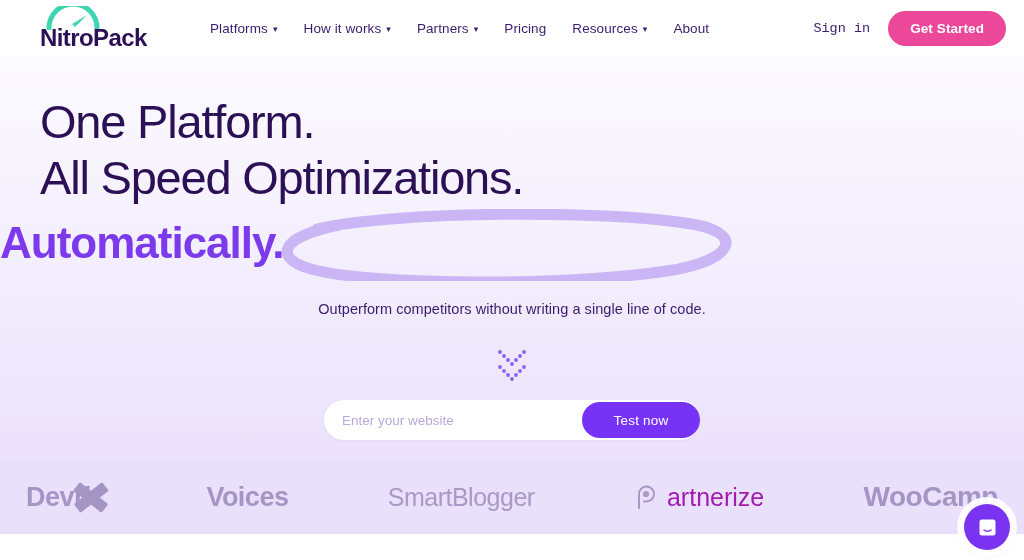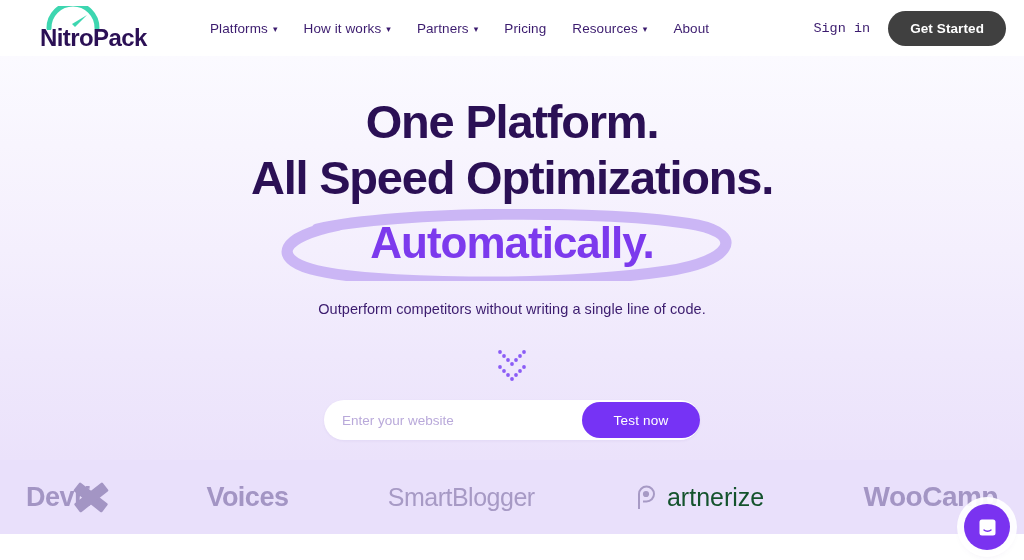--- a/index.html
+++ b/index.html
@@ -90,21 +90,21 @@
   }
   .signin {
     font-size: 13.5px;
     color: #3b1b6e;
     text-decoration: none;
     cursor: pointer;
     white-space: nowrap;
     font-family: Liberation Mono, monospace;
   }
   .btn-started {
-    background: #404040;
+    background: #ec4899;
     color: #ffffff;
     border: none;
     border-radius: 999px;
     padding: 10px 22px;
     font-size: 13.5px;
     font-weight: 700;
     font-family: "Liberation Sans", sans-serif;
     cursor: pointer;
     white-space: nowrap;
     letter-spacing: 0.1px;
@@ -122,34 +122,35 @@
       #f4effd 48%,
       #efe8fc 74%,
       #ebe2fb 100%);
     overflow: hidden;
   }
 
   .headline {
     position: absolute;
     left: 0; right: 0;
     top: 38px;
-    text-align: center;
+    text-align: left;
     color: #2b1055;
-    font-weight: 700;
+    font-weight: 400;
     font-size: 47px;
     line-height: 56px;
     letter-spacing: -1.2px;
+    padding-left: 40px;
   }
   .headline .l2 { display: block; }
 
   .auto-wrap {
     position: absolute;
     left: 0; right: 0;
     top: 155px;
-    text-align: center;
+    text-align: left;
     height: 68px;
   }
   .auto-ellipse {
     position: absolute;
     left: 50%;
     top: 50%;
     transform: translate(-50%, -50%);
     pointer-events: none;
   }
   .auto-text {
@@ -249,21 +250,21 @@
   .brand.devrix .xmark {
     position: absolute;
     right: -6px;
     top: 50%;
     transform: translateY(-50%);
   }
   .brand.smartblogger { font-weight: 400; font-size: 25px; color: #a79ac5; }
   .brand.partnerize {
     font-weight: 400;
     font-size: 25px;
-    color: #14532d;
+    color: #a21caf;
     letter-spacing: 0px;
     gap: 9px;
   }
   .brand.woocamp { font-size: 28px; }
 
   
   .chat-launcher {
     position: absolute;
     right: 14px;
     bottom: 10px;

